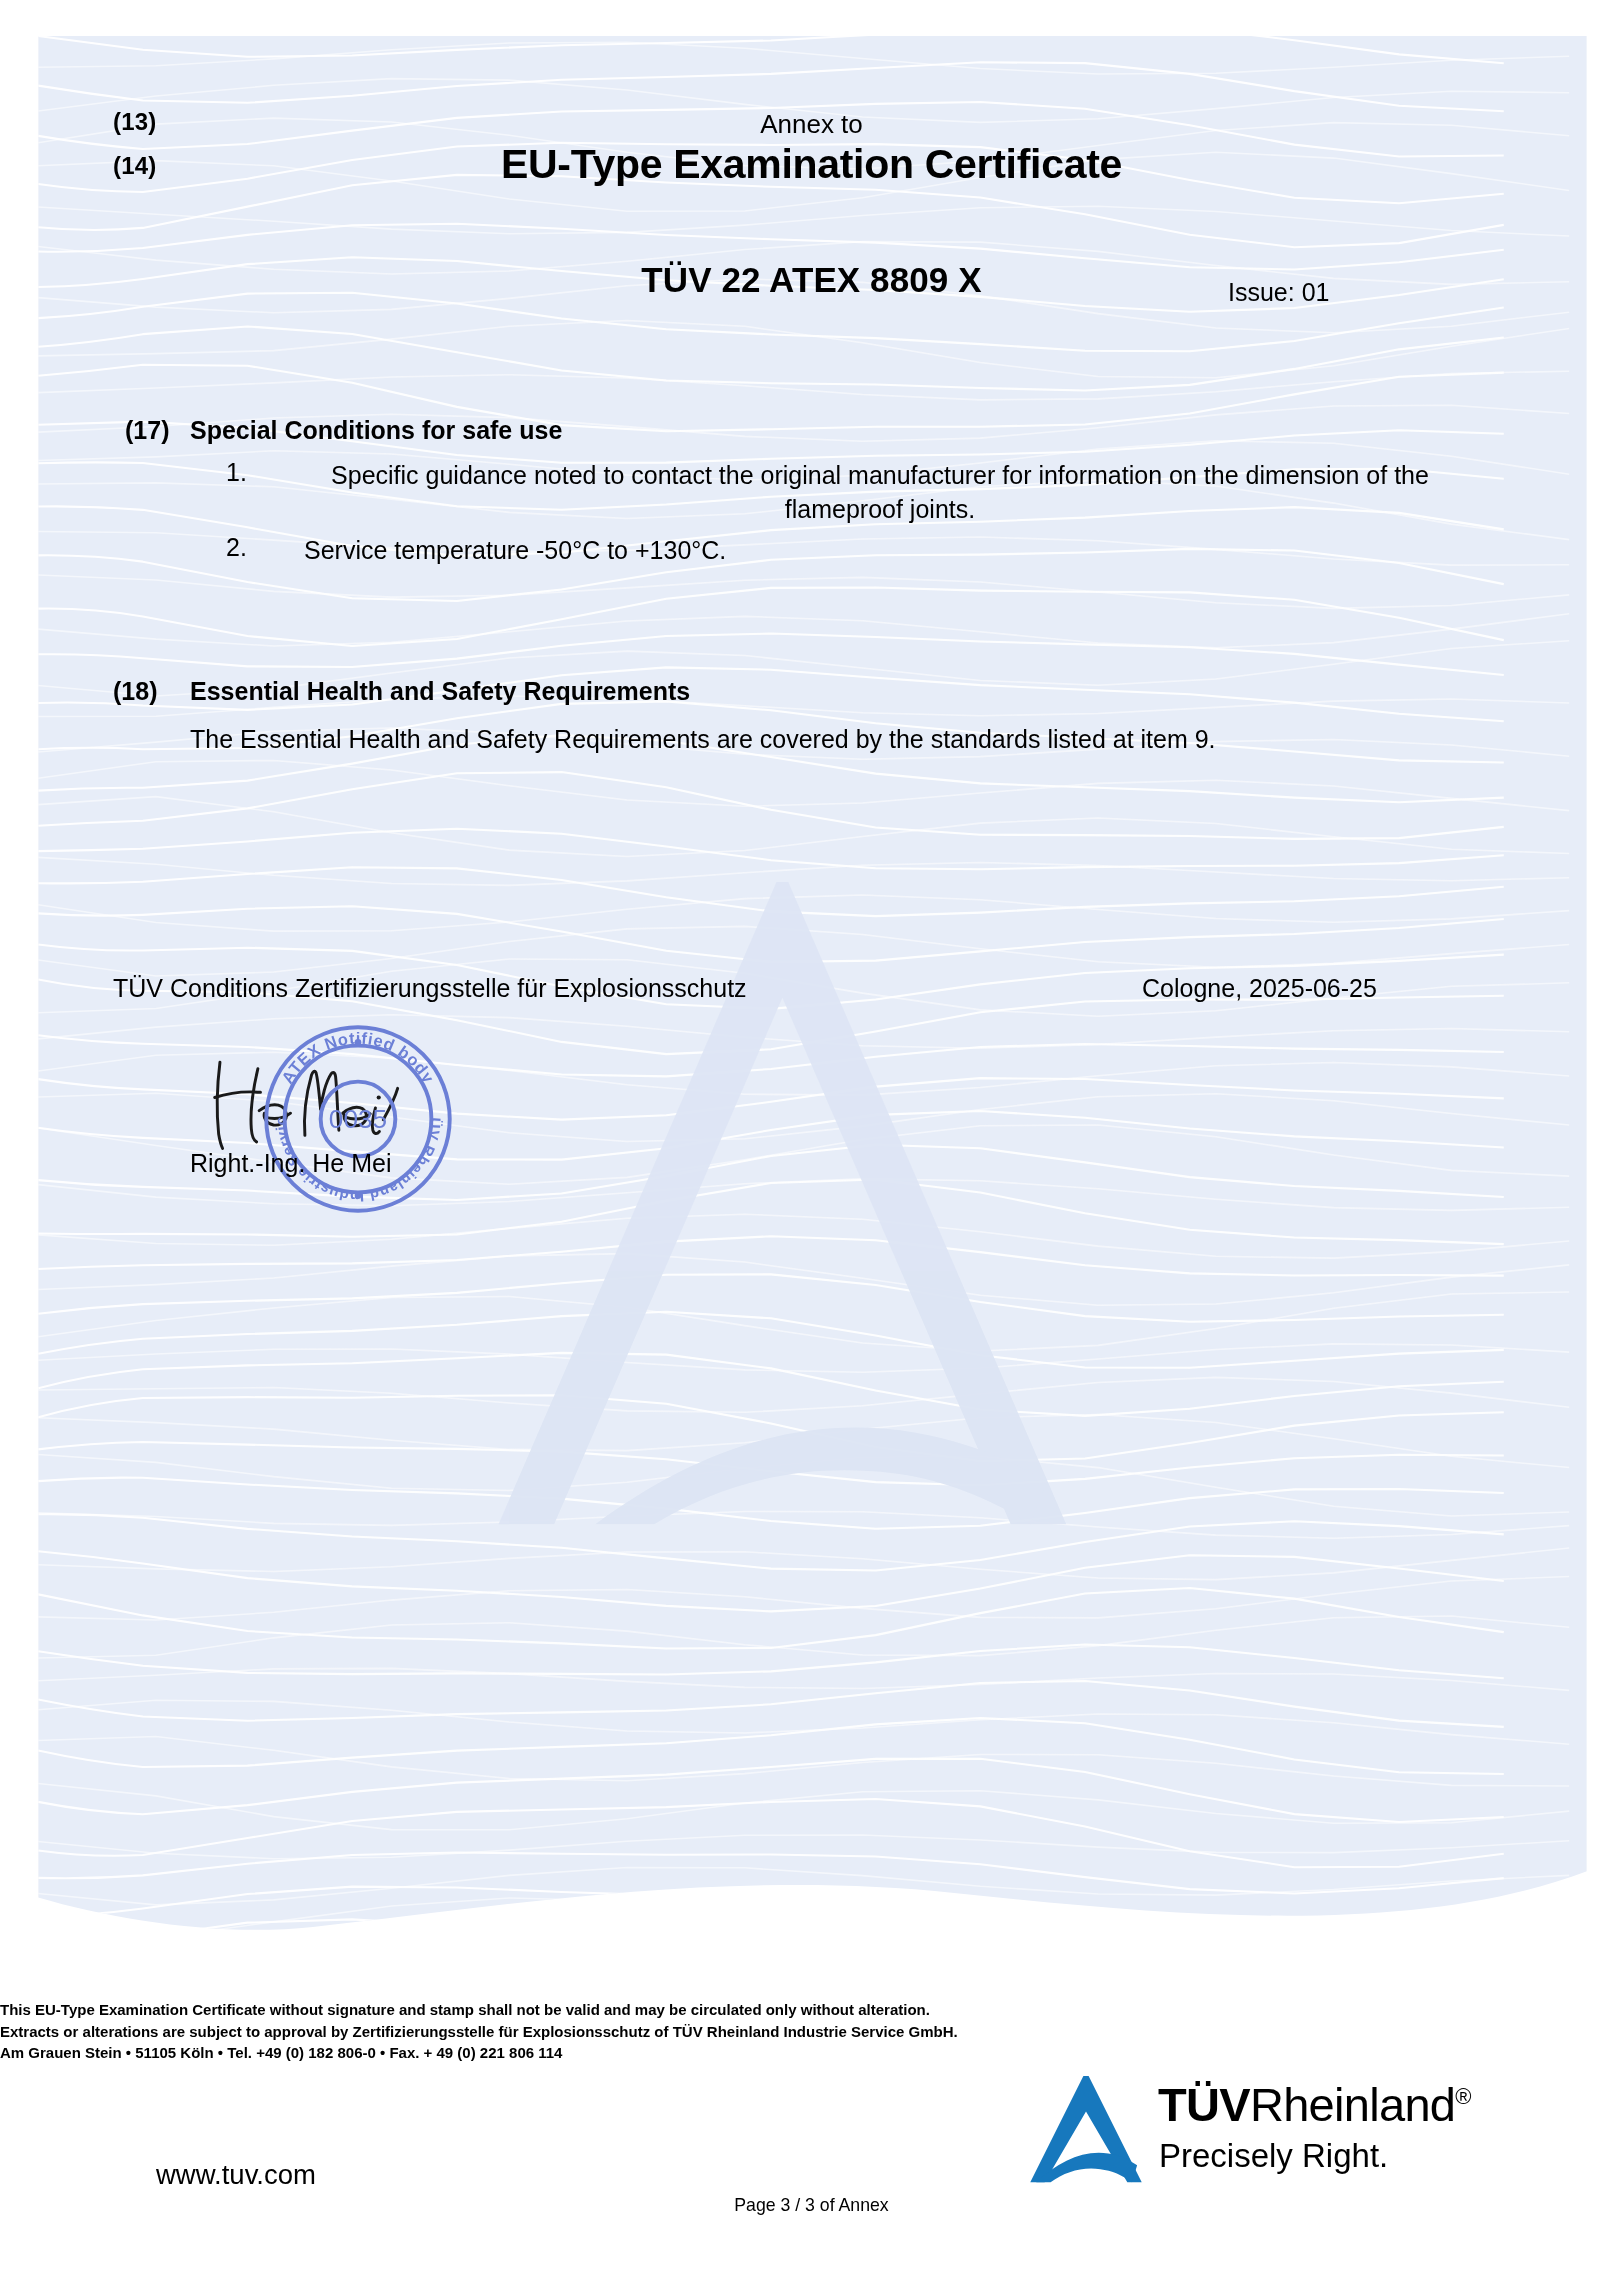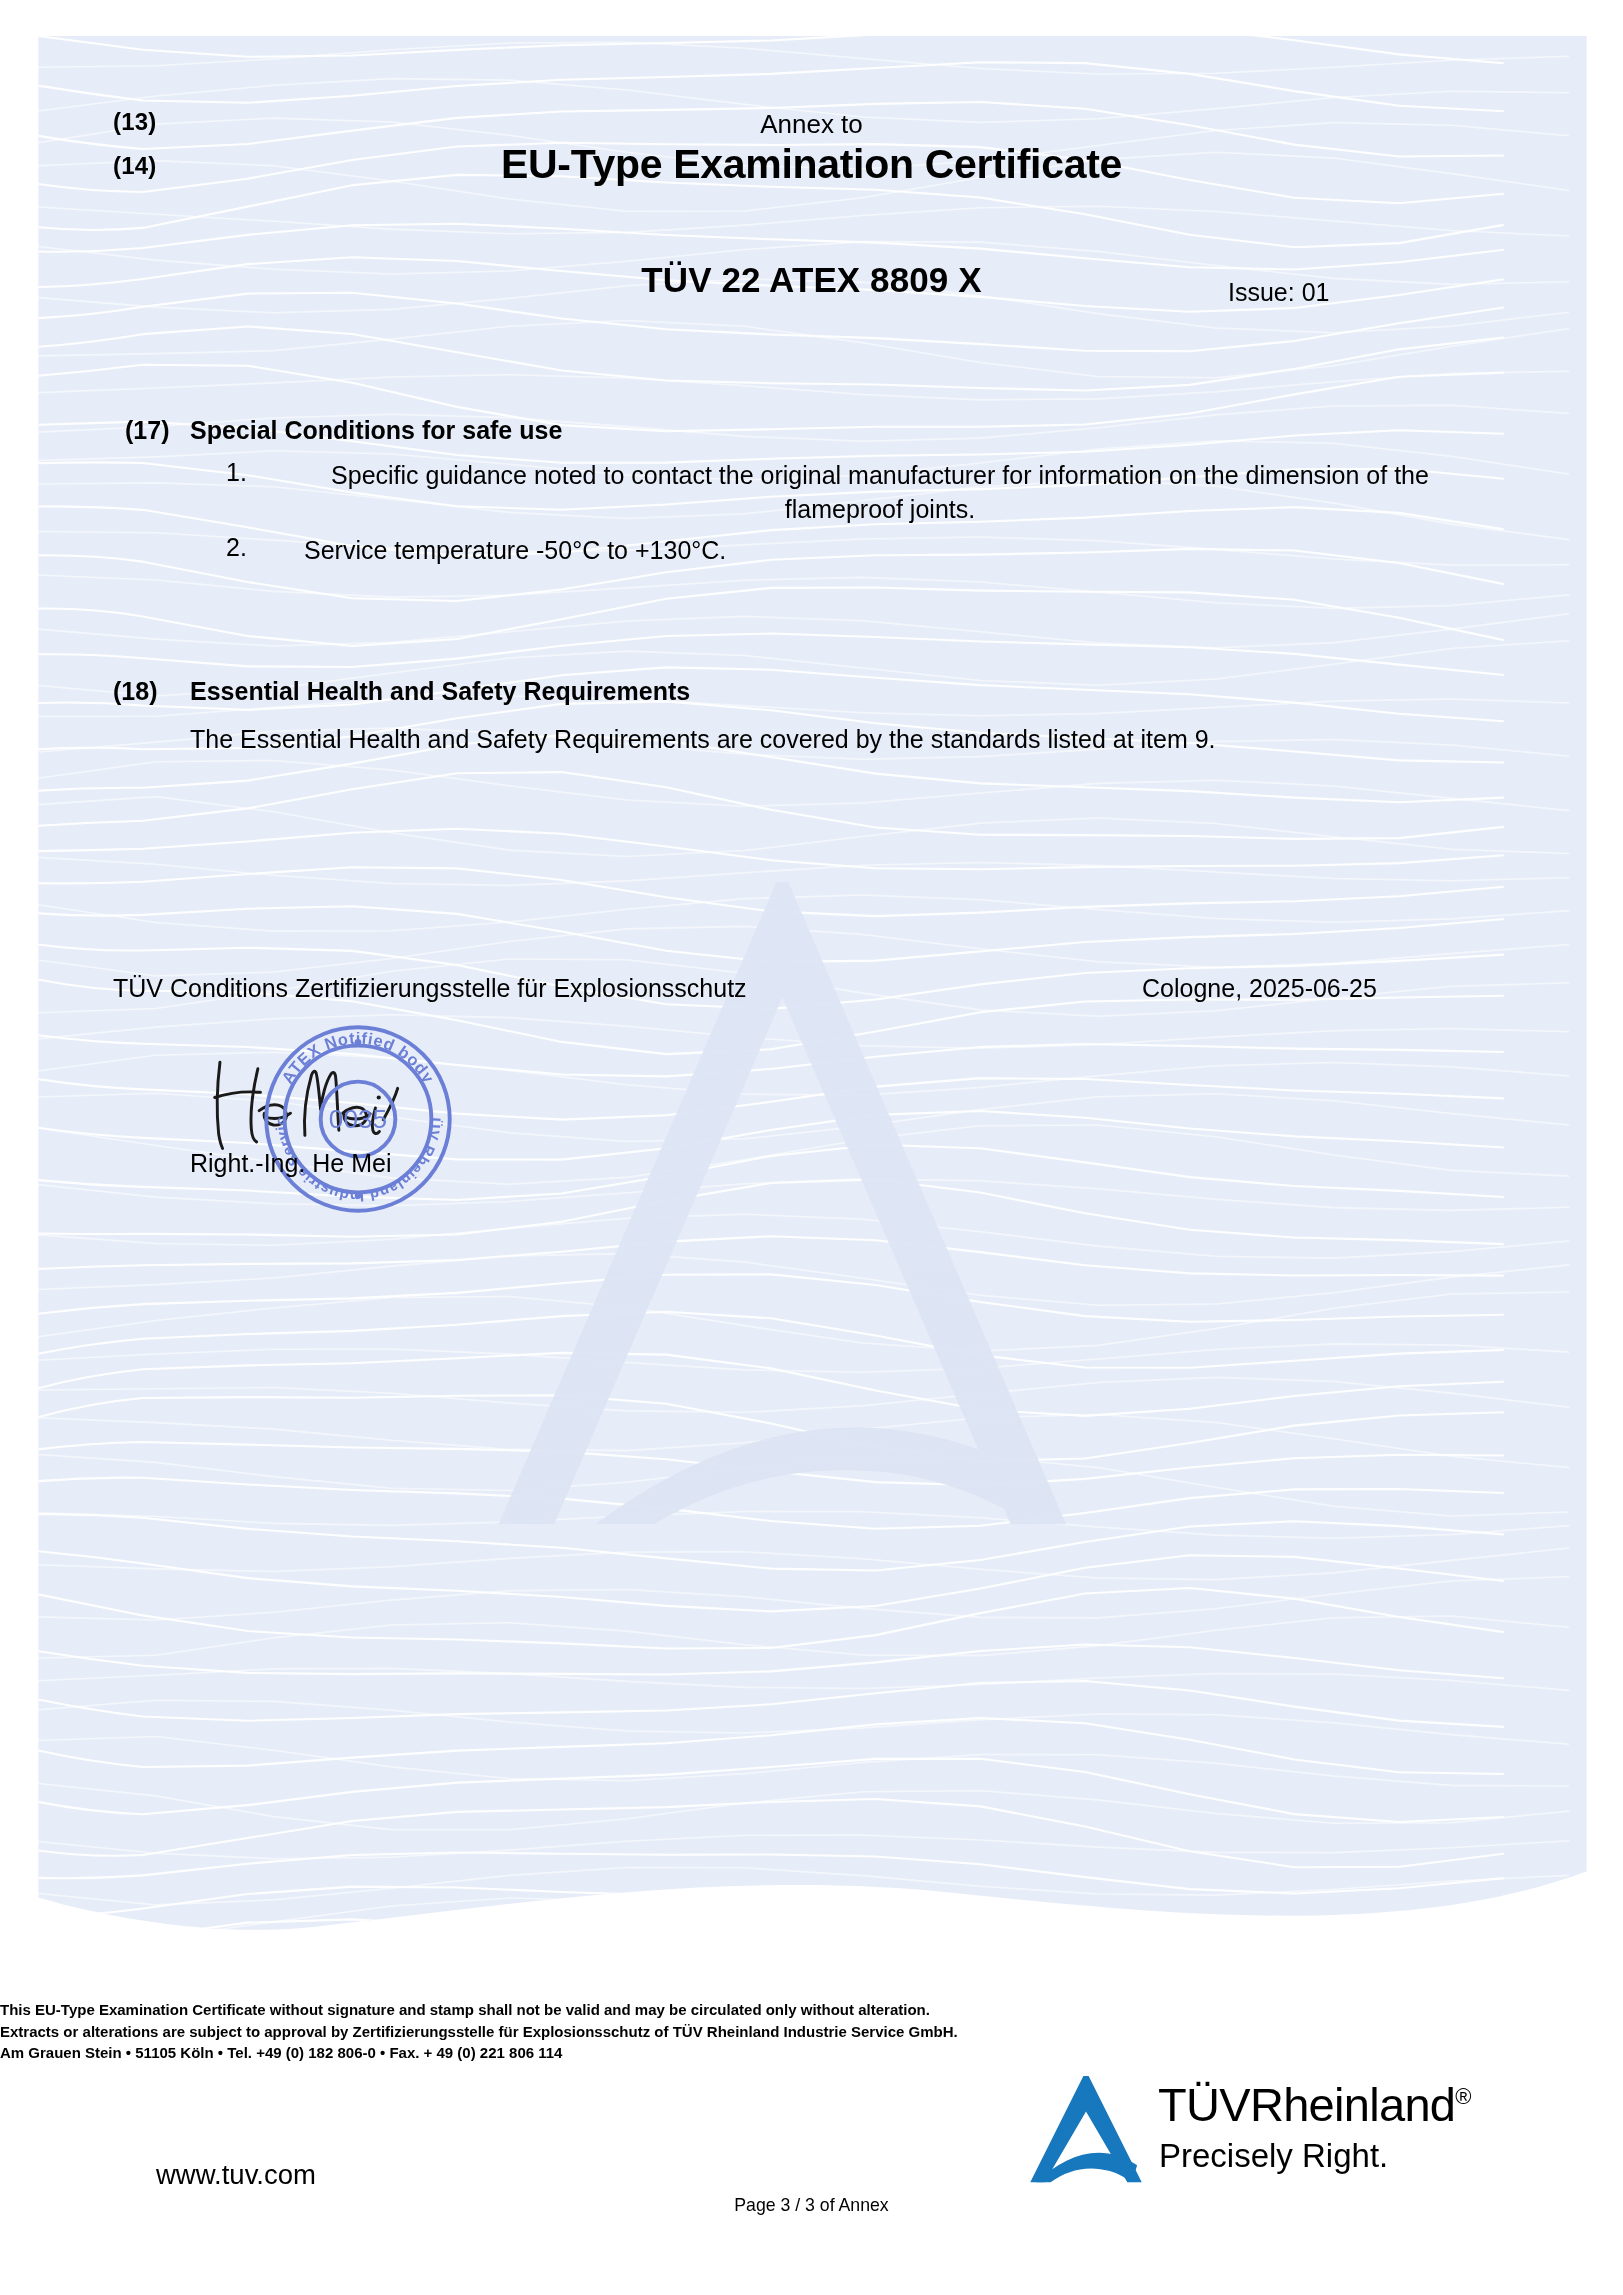--- a/index.html
+++ b/index.html
@@ -110,21 +110,21 @@
   .tuv-url { left: 156px; top: 2159px; font-size: 27.5px; }
   .page-no { left: 0; top: 2195px; width: 1623px; text-align: center; font-size: 17.7px; }
 
   .logo-wrap { left: 1027px; top: 2072px; width: 471px; height: 118px; }
   .logo-mark { position: absolute; left: 0; top: 0; width: 118px; height: 115px; }
   .logo-text {
     position: absolute; left: 131px; top: 5.2px;
     font-size: 47px; letter-spacing: -0.7px; white-space: nowrap;
     font-weight: normal;
   }
-  .logo-text .bold { font-weight: normal; margin-top: 48px; }
+  .logo-text .bold { font-weight: bold; margin-top: 48px; }
   .logo-text .reg { font-size: 22px; vertical-align: super; }
   .logo-tag {
     position: absolute; left: 132px; top: 65px;
     font-size: 33px; white-space: nowrap;
   }
 </style>
 </head>
 <body>
 
 <div id="paper-bg">

